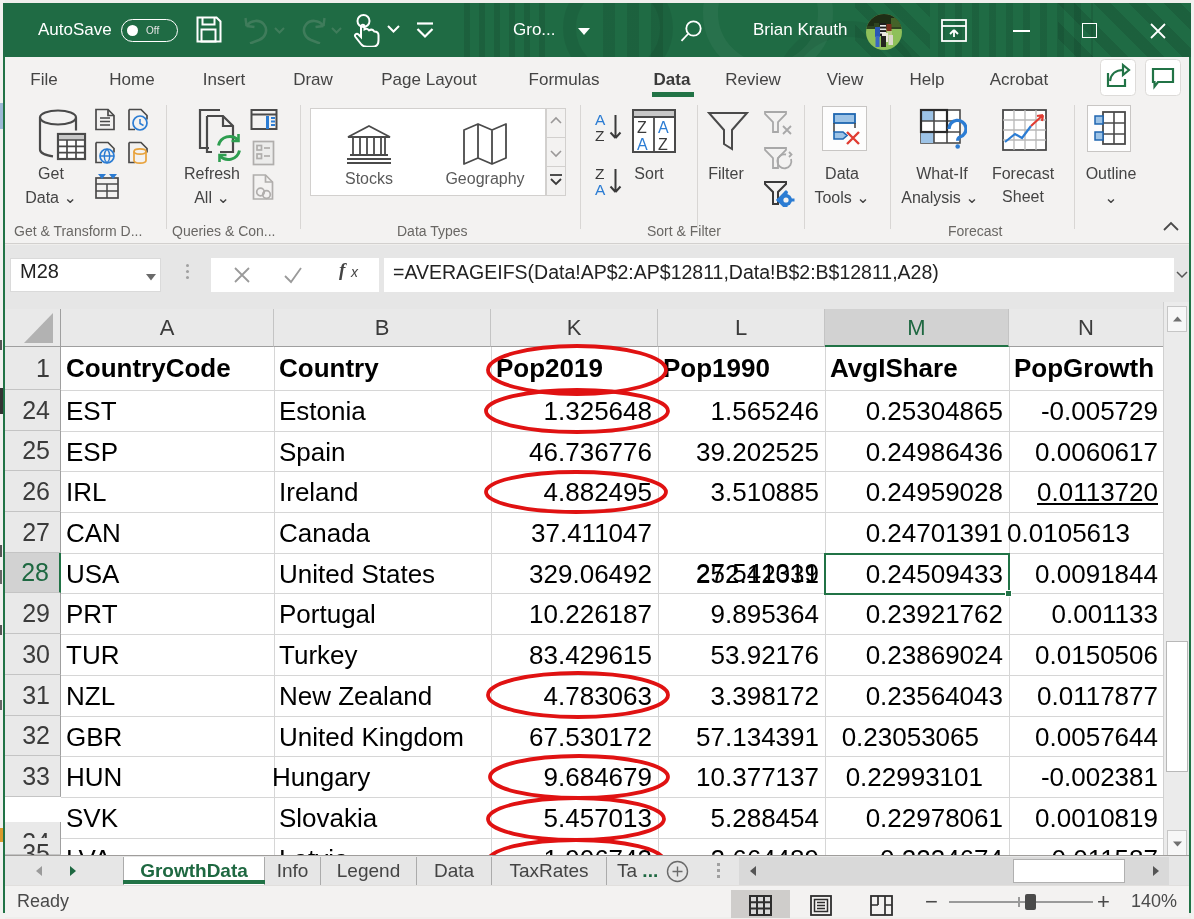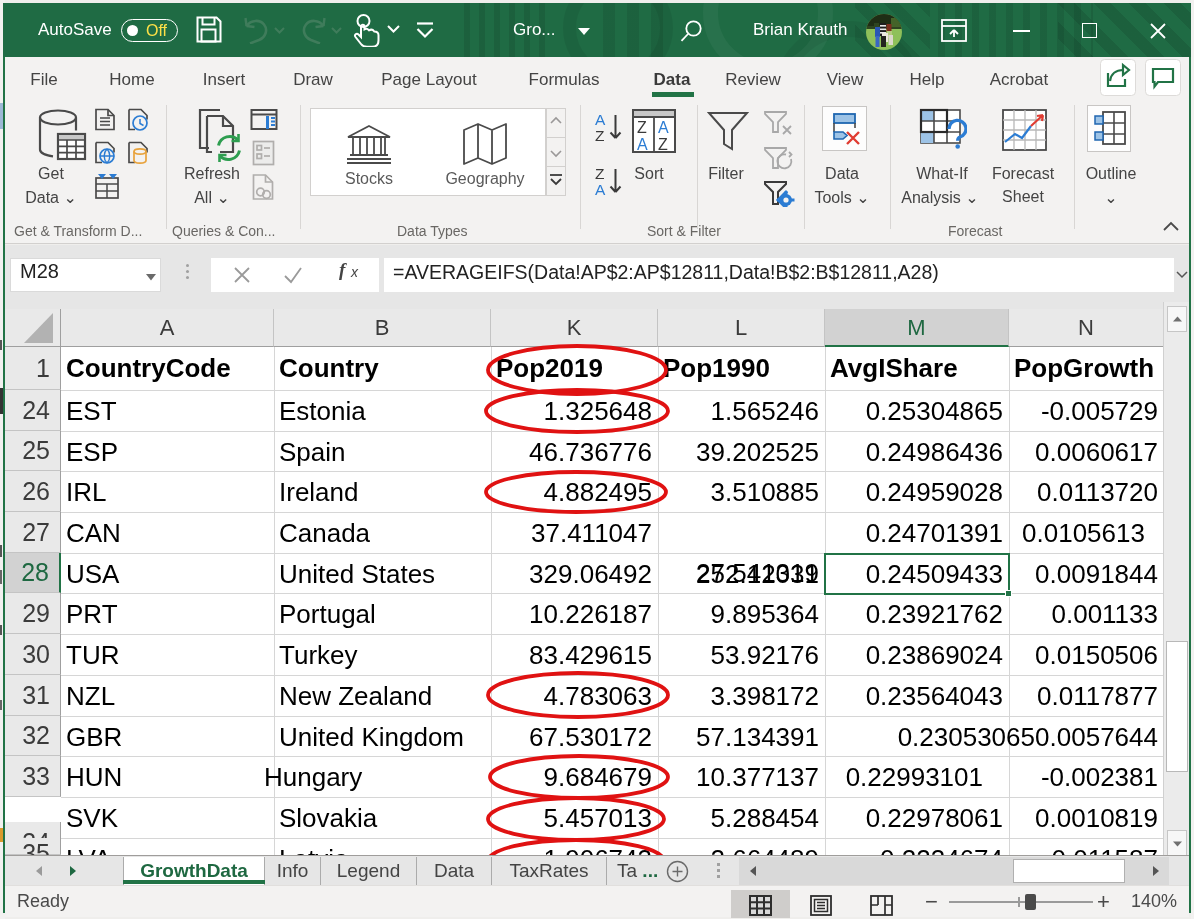--- a/index.html
+++ b/index.html
@@ -60,21 +60,21 @@
     <div class="abs" style="left:925px;top:0;width:165px;height:54px;background:repeating-linear-gradient(90deg, transparent 0 10px, rgba(0,0,0,.09) 10px 17px);"></div>
     <div class="abs" style="left:1055px;top:0;width:133px;height:54px;background:repeating-linear-gradient(45deg, transparent 0 13px, rgba(0,0,0,.10) 13px 25px);"></div>
     <div class="abs" style="left:852px;top:0;width:75px;height:54px;background:repeating-linear-gradient(45deg, transparent 0 12px, rgba(0,0,0,.09) 12px 23px);"></div>
     <div class="abs" style="left:560px;top:-30px;width:110px;height:110px;border-radius:50%;border:13px solid rgba(0,0,0,.07);"></div>
     <div class="abs" style="left:700px;top:-55px;width:130px;height:130px;border-radius:50%;border:15px solid rgba(255,255,255,.045);"></div>
     <div class="abs" style="left:770px;top:18px;width:150px;height:150px;border-radius:50%;border:16px solid rgba(0,0,0,.06);"></div>
     <div class="tbtxt abs" style="left:35px;">AutoSave</div>
 
     <div class="abs" style="left:118px;top:16px;width:57px;height:23px;border:1.6px solid #fff;border-radius:12px;">
       <div class="abs" style="left:5px;top:4.5px;width:11px;height:11px;border-radius:50%;background:#fff"></div>
-      <div class="abs" style="left:24px;top:1px;color:#fde047;font-size:16px;line-height:19px;">Off</div>
+      <div class="abs" style="left:24px;top:1px;color:#e5e5e5;font-size:10px;line-height:19px;">Off</div>
     </div>
 
     <svg class="abs" style="left:193px;top:13px" width="26" height="27" viewBox="0 0 26 27">
       <path d="M1.5 1.5 h19 l4 4 v20 h-23 z" fill="none" stroke="#fff" stroke-width="2"></path>
       <path d="M6.5 1.5 v7 h12 v-7" fill="none" stroke="#fff" stroke-width="2"></path>
       <rect x="5.5" y="13.5" width="14" height="12" fill="none" stroke="#fff" stroke-width="2"></rect>
     </svg>
 
     <svg class="abs" style="left:240px;top:13px" width="42" height="28" viewBox="0 0 42 28">
       <path d="M3.5 10 C8 3.5 17 3.5 21 8.5 C25 13.5 23 21 16 24 L7 27.5" fill="none" stroke="#3f7c5b" stroke-width="2.6"></path>
@@ -546,28 +546,28 @@
     <div class="cell num" style="left:486px;top:135px;width:166px;">46.736776</div>
     <div class="cell num" style="left:653px;top:135px;width:166px;">39.202525</div>
     <div class="cell num" style="left:820px;top:135px;width:183px;">0.24986436</div>
     <div class="cell num" style="left:1004px;top:135px;width:154px;">0.0060617</div>
 
     <div class="cell txt" style="left:56px;top:175px;width:212px;">IRL</div>
     <div class="cell txt" style="left:269px;top:175px;width:216px;">Ireland</div>
     <div class="cell num" style="left:486px;top:175px;width:166px;">4.882495</div>
     <div class="cell num" style="left:653px;top:175px;width:166px;">3.510885</div>
     <div class="cell num" style="left:820px;top:175px;width:183px;">0.24959028</div>
-    <div class="cell num" style="left:1004px;top:175px;width:154px;">0.0113720</div>
+    <div class="cell num" style="left:1004px;top:175px;width:154px;text-decoration:underline;">0.0113720</div>
 
     <div class="cell txt" style="left:56px;top:216px;width:212px;">CAN</div>
     <div class="cell txt" style="left:269px;top:216px;width:216px;">Canada</div>
     <div class="cell num" style="left:486px;top:216px;width:166px;">37.411047</div>
     <div class="cell num" style="left:653px;top:216px;width:166px;margin-top:40px;">27.541319</div>
     <div class="cell num" style="left:820px;top:216px;width:183px;">0.24701391</div>
-    <div class="cell num" style="left:1004px;top:216px;width:154px;text-align:center;">0.0105613</div>
+    <div class="cell num" style="left:976px;top:216px;width:154px;">0.0105613</div>
 
     <div class="cell txt" style="left:56px;top:257px;width:212px;">USA</div>
     <div class="cell txt" style="left:269px;top:257px;width:216px;">United States</div>
     <div class="cell num" style="left:486px;top:257px;width:166px;">329.06492</div>
     <div class="cell num" style="left:653px;top:257px;width:166px;">252.12031</div>
     <div class="cell num" style="left:820px;top:257px;width:183px;">0.24509433</div>
     <div class="cell num" style="left:1004px;top:257px;width:154px;">0.0091844</div>
 
     <div class="cell txt" style="left:56px;top:297px;width:212px;">PRT</div>
     <div class="cell txt" style="left:269px;top:297px;width:216px;">Portugal</div>
@@ -587,25 +587,25 @@
     <div class="cell txt" style="left:56px;top:379px;width:212px;">NZL</div>
     <div class="cell num" style="left:486px;top:379px;width:166px;">4.783063</div>
     <div class="cell num" style="left:653px;top:379px;width:166px;">3.398172</div>
     <div class="cell num" style="left:820px;top:379px;width:183px;">0.23564043</div>
     <div class="cell num" style="left:1004px;top:379px;width:154px;">0.0117877</div>
 
     <div class="cell txt" style="left:56px;top:420px;width:212px;">GBR</div>
     <div class="cell txt" style="left:269px;top:420px;width:216px;">United Kingdom</div>
     <div class="cell num" style="left:486px;top:420px;width:166px;">67.530172</div>
     <div class="cell num" style="left:653px;top:420px;width:166px;">57.134391</div>
-    <div class="cell num" style="left:852px;top:420px;width:183px;">0.23053065</div>
+    <div class="cell num" style="left:796px;top:420px;width:183px;">0.23053065</div>
     <div class="cell num" style="left:1004px;top:420px;width:154px;">0.0057644</div>
 
     <div class="cell txt" style="left:56px;top:460px;width:212px;">HUN</div>
-    <div class="cell txt" style="left:254px;top:460px;width:216px;">Hungary</div>
+    <div class="cell txt" style="left:262px;top:460px;width:216px;">Hungary</div>
     <div class="cell num" style="left:486px;top:460px;width:166px;">9.684679</div>
     <div class="cell num" style="left:653px;top:460px;width:166px;">10.377137</div>
     <div class="cell num" style="left:820px;top:460px;width:163px;">0.22993101</div>
     <div class="cell num" style="left:1004px;top:460px;width:154px;">-0.002381</div>
 
     <div class="cell txt" style="left:56px;top:501px;width:212px;">SVK</div>
     <div class="cell txt" style="left:269px;top:501px;width:216px;">Slovakia</div>
     <div class="cell num" style="left:486px;top:501px;width:166px;">5.457013</div>
     <div class="cell num" style="left:653px;top:501px;width:166px;">5.288454</div>
     <div class="cell num" style="left:820px;top:501px;width:183px;">0.22978061</div>

